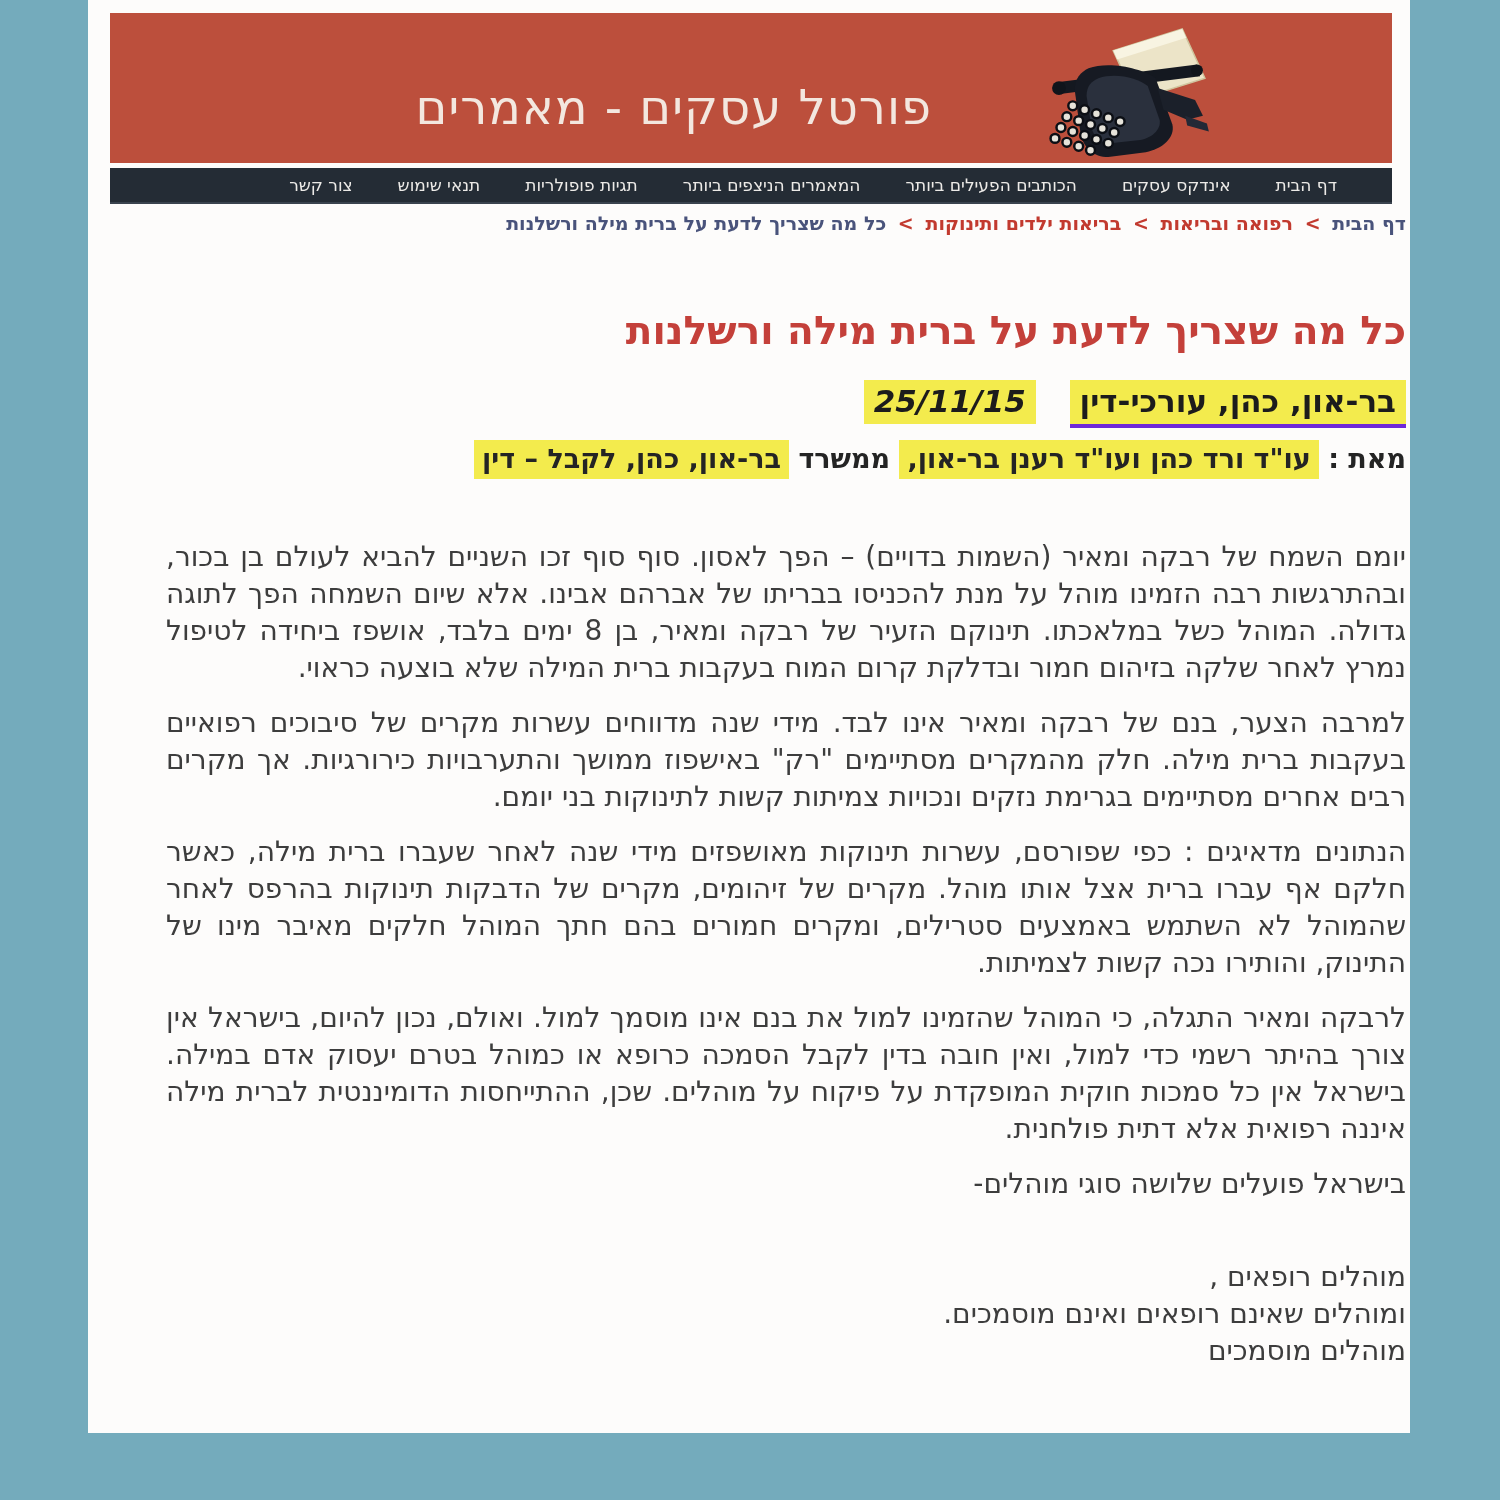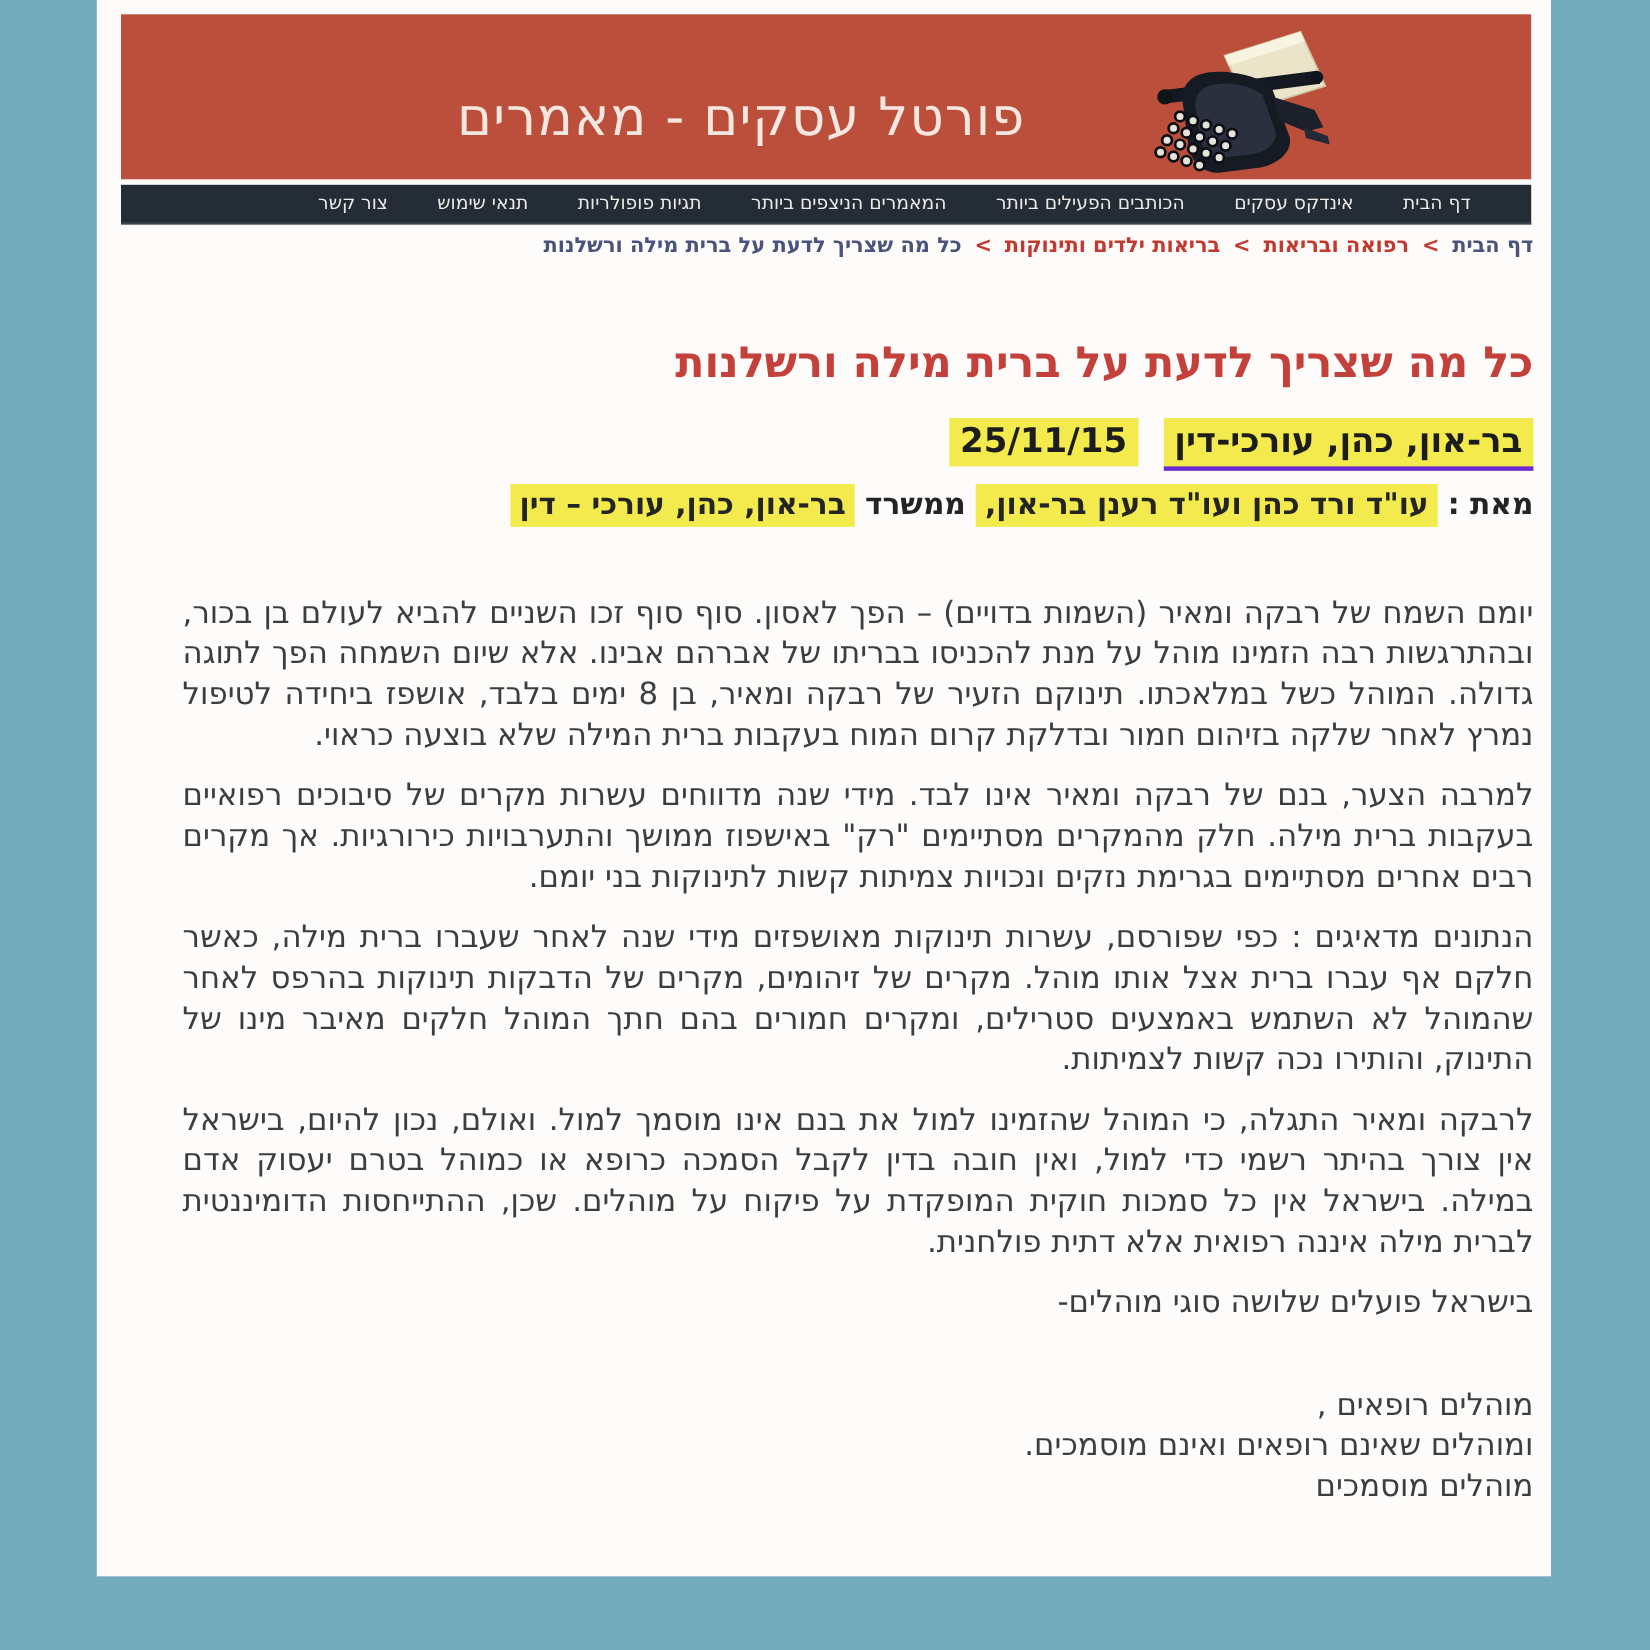--- a/index.html
+++ b/index.html
@@ -12,34 +12,34 @@
   .banner { position:absolute; left:22px; top:13px; width:1282px; height:150px; background:#bc4f3c; }
   .site-title { position:absolute; right:460px; top:66px; font-size:48px; color:#f3e7df; letter-spacing:1px; white-space:nowrap; }
   .typewriter { position:absolute; right:175px; top:8px; }
 
   
   .navbar { position:absolute; left:22px; top:168px; width:1282px; height:36px; background:#242c35;
             border-bottom:2px solid #3a434e; display:flex; align-items:center; gap:45px;
             padding:0 55px 0 0; font-size:17px; color:#eceae7; white-space:nowrap; }
   .nav-item { cursor:pointer; }
 
-  .content { position:absolute; top:212px; left:0; right:0; padding:0 16px 0 78px; }
+  .content { position:absolute; top:212px; left:0; right:0; padding:0 4px 0 78px; }
 
   .breadcrumb { font-size:19px; font-weight:bold; }
   .bc-navy { color:#49537b; }
   .bc-red  { color:#c23a2f; }
   .bc-sep  { color:#c23a2f; margin:0 5px; }
 
   .article-title { margin-top:74px; font-size:39px; font-weight:bold; color:#c4403a; }
 
   .hl { background:#f3eb4d; }
   .hl-line { margin-top:30px; font-size:31px; font-weight:bold; color:#1c1c1c; }
   .hl-line .hl { padding:3px 10px 5px; }
   .firm-link { border-bottom:4px solid #6d28d9; cursor:pointer; }
-  .date-chip { margin-right:12px; }
+  .date-chip { margin-right:23px;font-style:italic; }
 
   .byline { margin-top:24px; font-size:27px; font-weight:bold; color:#242424; }
   .byline .hl { padding:3px 8px 5px; }
 
   .body-text { margin-top:64px; }
   .body-text p { font-size:28px; line-height:37px; color:#3d3d3d; text-align:justify; margin:0 0 18px 0; }
   .body-text p.intro { text-align:right; }
 
   .mohel-types { margin-top:56px; font-size:28px; line-height:37px; color:#3d3d3d; }
 </style>
@@ -111,21 +111,21 @@
 
       <div class="hl-line">
         <span class="hl firm-link">בר-און, כהן, עורכי-דין</span>
         <span class="hl date-chip">25/11/15</span>
       </div>
 
       <div class="byline">
         <span>מאת :</span>
         <span class="hl">עו"ד ורד כהן ועו"ד רענן בר-און,</span>
         <span>ממשרד</span>
-        <span class="hl">בר-און, כהן, עורכי – דין</span>
+        <span class="hl">בר-און, כהן, לקבל – דין</span>
       </div>
 
       <div class="body-text">
         <p>יומם השמח של רבקה ומאיר (השמות בדויים) – הפך לאסון. סוף סוף זכו השניים להביא לעולם בן בכור, ובהתרגשות רבה הזמינו מוהל על מנת להכניסו בבריתו של אברהם אבינו. אלא שיום השמחה הפך לתוגה גדולה. המוהל כשל במלאכתו. תינוקם הזעיר של רבקה ומאיר, בן 8 ימים בלבד, אושפז ביחידה לטיפול נמרץ לאחר שלקה בזיהום חמור ובדלקת קרום המוח בעקבות ברית המילה שלא בוצעה כראוי.</p>
         <p>למרבה הצער, בנם של רבקה ומאיר אינו לבד. מידי שנה מדווחים עשרות מקרים של סיבוכים רפואיים בעקבות ברית מילה. חלק מהמקרים מסתיימים "רק" באישפוז ממושך והתערבויות כירורגיות. אך מקרים רבים אחרים מסתיימים בגרימת נזקים ונכויות צמיתות קשות לתינוקות בני יומם.</p>
         <p>הנתונים מדאיגים : כפי שפורסם, עשרות תינוקות מאושפזים מידי שנה לאחר שעברו ברית מילה, כאשר חלקם אף עברו ברית אצל אותו מוהל. מקרים של זיהומים, מקרים של הדבקות תינוקות בהרפס לאחר שהמוהל לא השתמש באמצעים סטרילים, ומקרים חמורים בהם חתך המוהל חלקים מאיבר מינו של התינוק, והותירו נכה קשות לצמיתות.</p>
         <p>לרבקה ומאיר התגלה, כי המוהל שהזמינו למול את בנם אינו מוסמך למול. ואולם, נכון להיום, בישראל אין צורך בהיתר רשמי כדי למול, ואין חובה בדין לקבל הסמכה כרופא או כמוהל בטרם יעסוק אדם במילה. בישראל אין כל סמכות חוקית המופקדת על פיקוח על מוהלים. שכן, ההתייחסות הדומיננטית לברית מילה איננה רפואית אלא דתית פולחנית.</p>
         <p class="intro">בישראל פועלים שלושה סוגי מוהלים-</p>
       </div>
 

